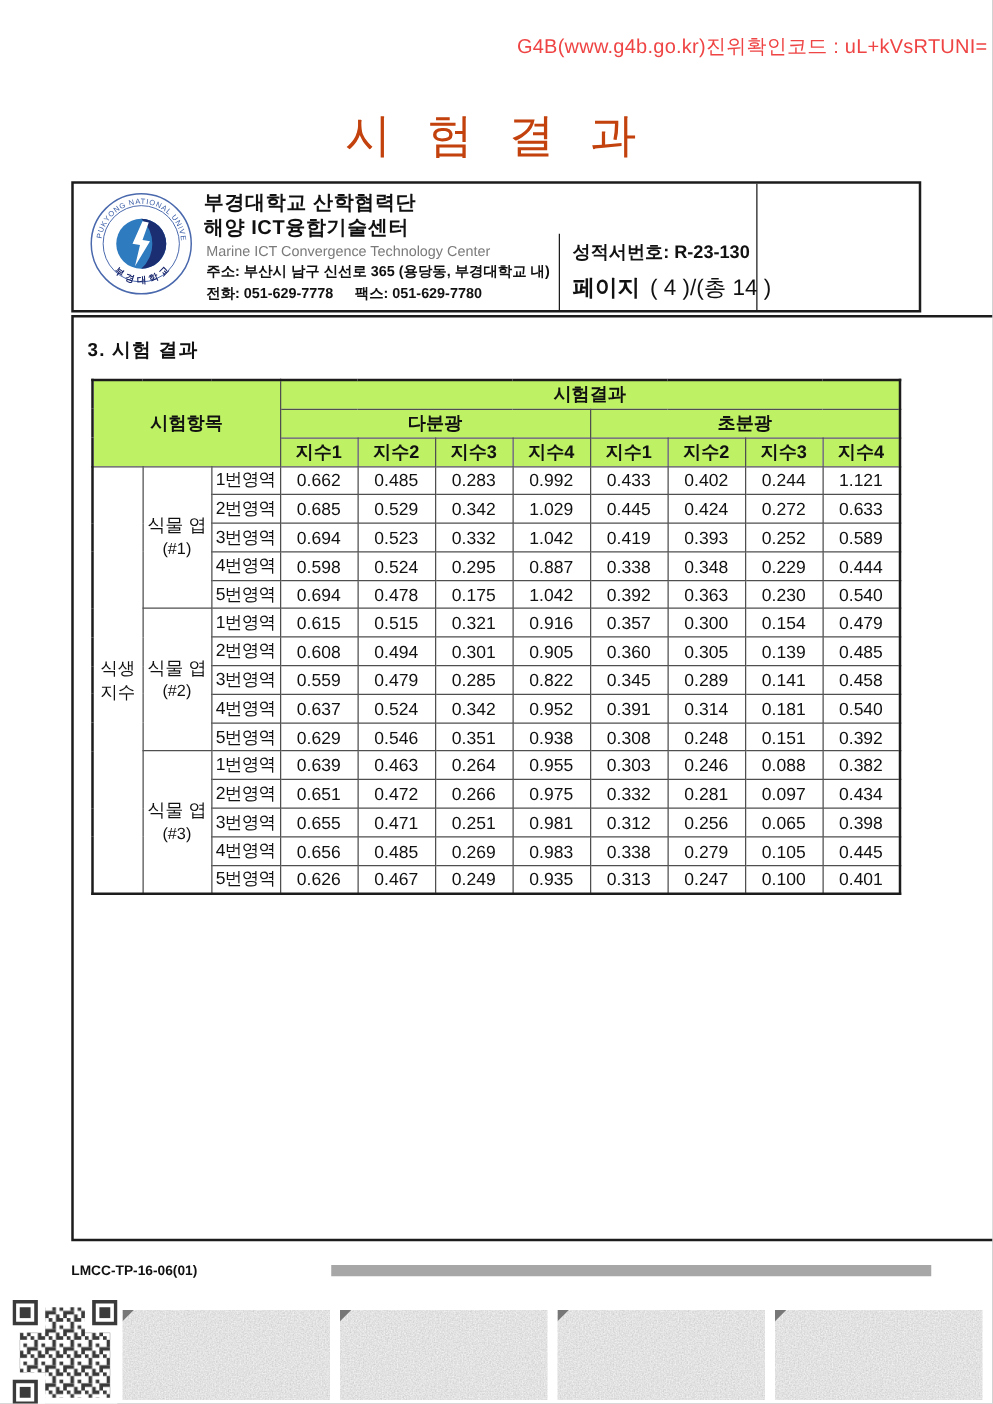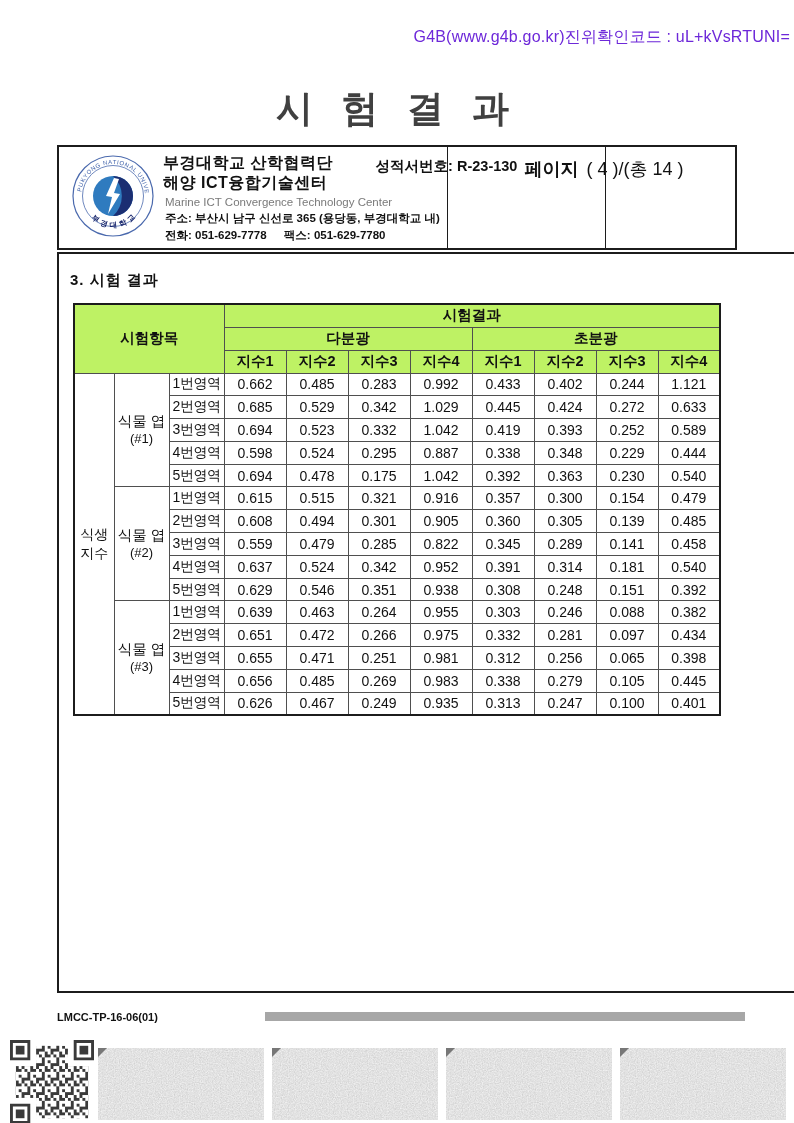--- a/index.html
+++ b/index.html
@@ -4,30 +4,30 @@
 <style>
   * { margin:0; padding:0; box-sizing:border-box; }
   body { background:#888; }
   .page {
     position:relative; width:794px; height:1123px; margin:0 auto;
     background:#ffffff; overflow:hidden;
     font-family:"Liberation Sans", sans-serif; color:#111;
   }
   
   .verify { position:absolute; top:27px; right:4px; font-size:16px; font-weight:500;
-            color:#6d28d9; letter-spacing:0.2px; }
+            color:#ef4444; letter-spacing:0.2px; }
   
   .title { position:absolute; top:84px; left:0; width:100%; text-align:center;
-           font-size:37px; font-weight:bold; letter-spacing:9px; color:#404040; }
+           font-size:37px; font-weight:normal; letter-spacing:9px; color:#c2410c; }
   
   .hdr-box { position:absolute; left:57px; top:145px; width:680px; height:105px;
              border:2px solid #1c1c1c; display:flex; background:#fff; }
   .hdr-left { width:388px; display:flex; align-items:center; padding:6px 4px 6px 12px; }
   .hdr-mid  { width:158px; border-left:1.5px solid #1c1c1c; padding:10px 4px 6px 10px;
-              display:flex; flex-direction:row; justify-content:center; gap:7px; }
+              display:flex; flex-direction:column; justify-content:flex-end; gap:7px;margin-top:40px; }
   .hdr-right{ flex:1; border-left:1.5px solid #1c1c1c; }
   .logo-wrap { width:84px; flex:0 0 84px; margin-right:8px; }
   .org-block { line-height:1.25; }
   .org-kr { font-size:16px; font-weight:bold; letter-spacing:0.5px; }
   .org-en { font-size:11.5px; color:#7a7a7a; margin:2px 0 2px 2px; }
   .org-addr, .org-tel { font-size:11.5px; font-weight:bold; margin-left:2px; margin-top:2px; }
   .org-tel span { margin-right:14px; }
   .rep-line { font-size:14.5px; font-weight:bold; white-space:nowrap; }
   .page-line { font-size:18px; white-space:nowrap; }
   .page-line b { margin-right:8px; }

